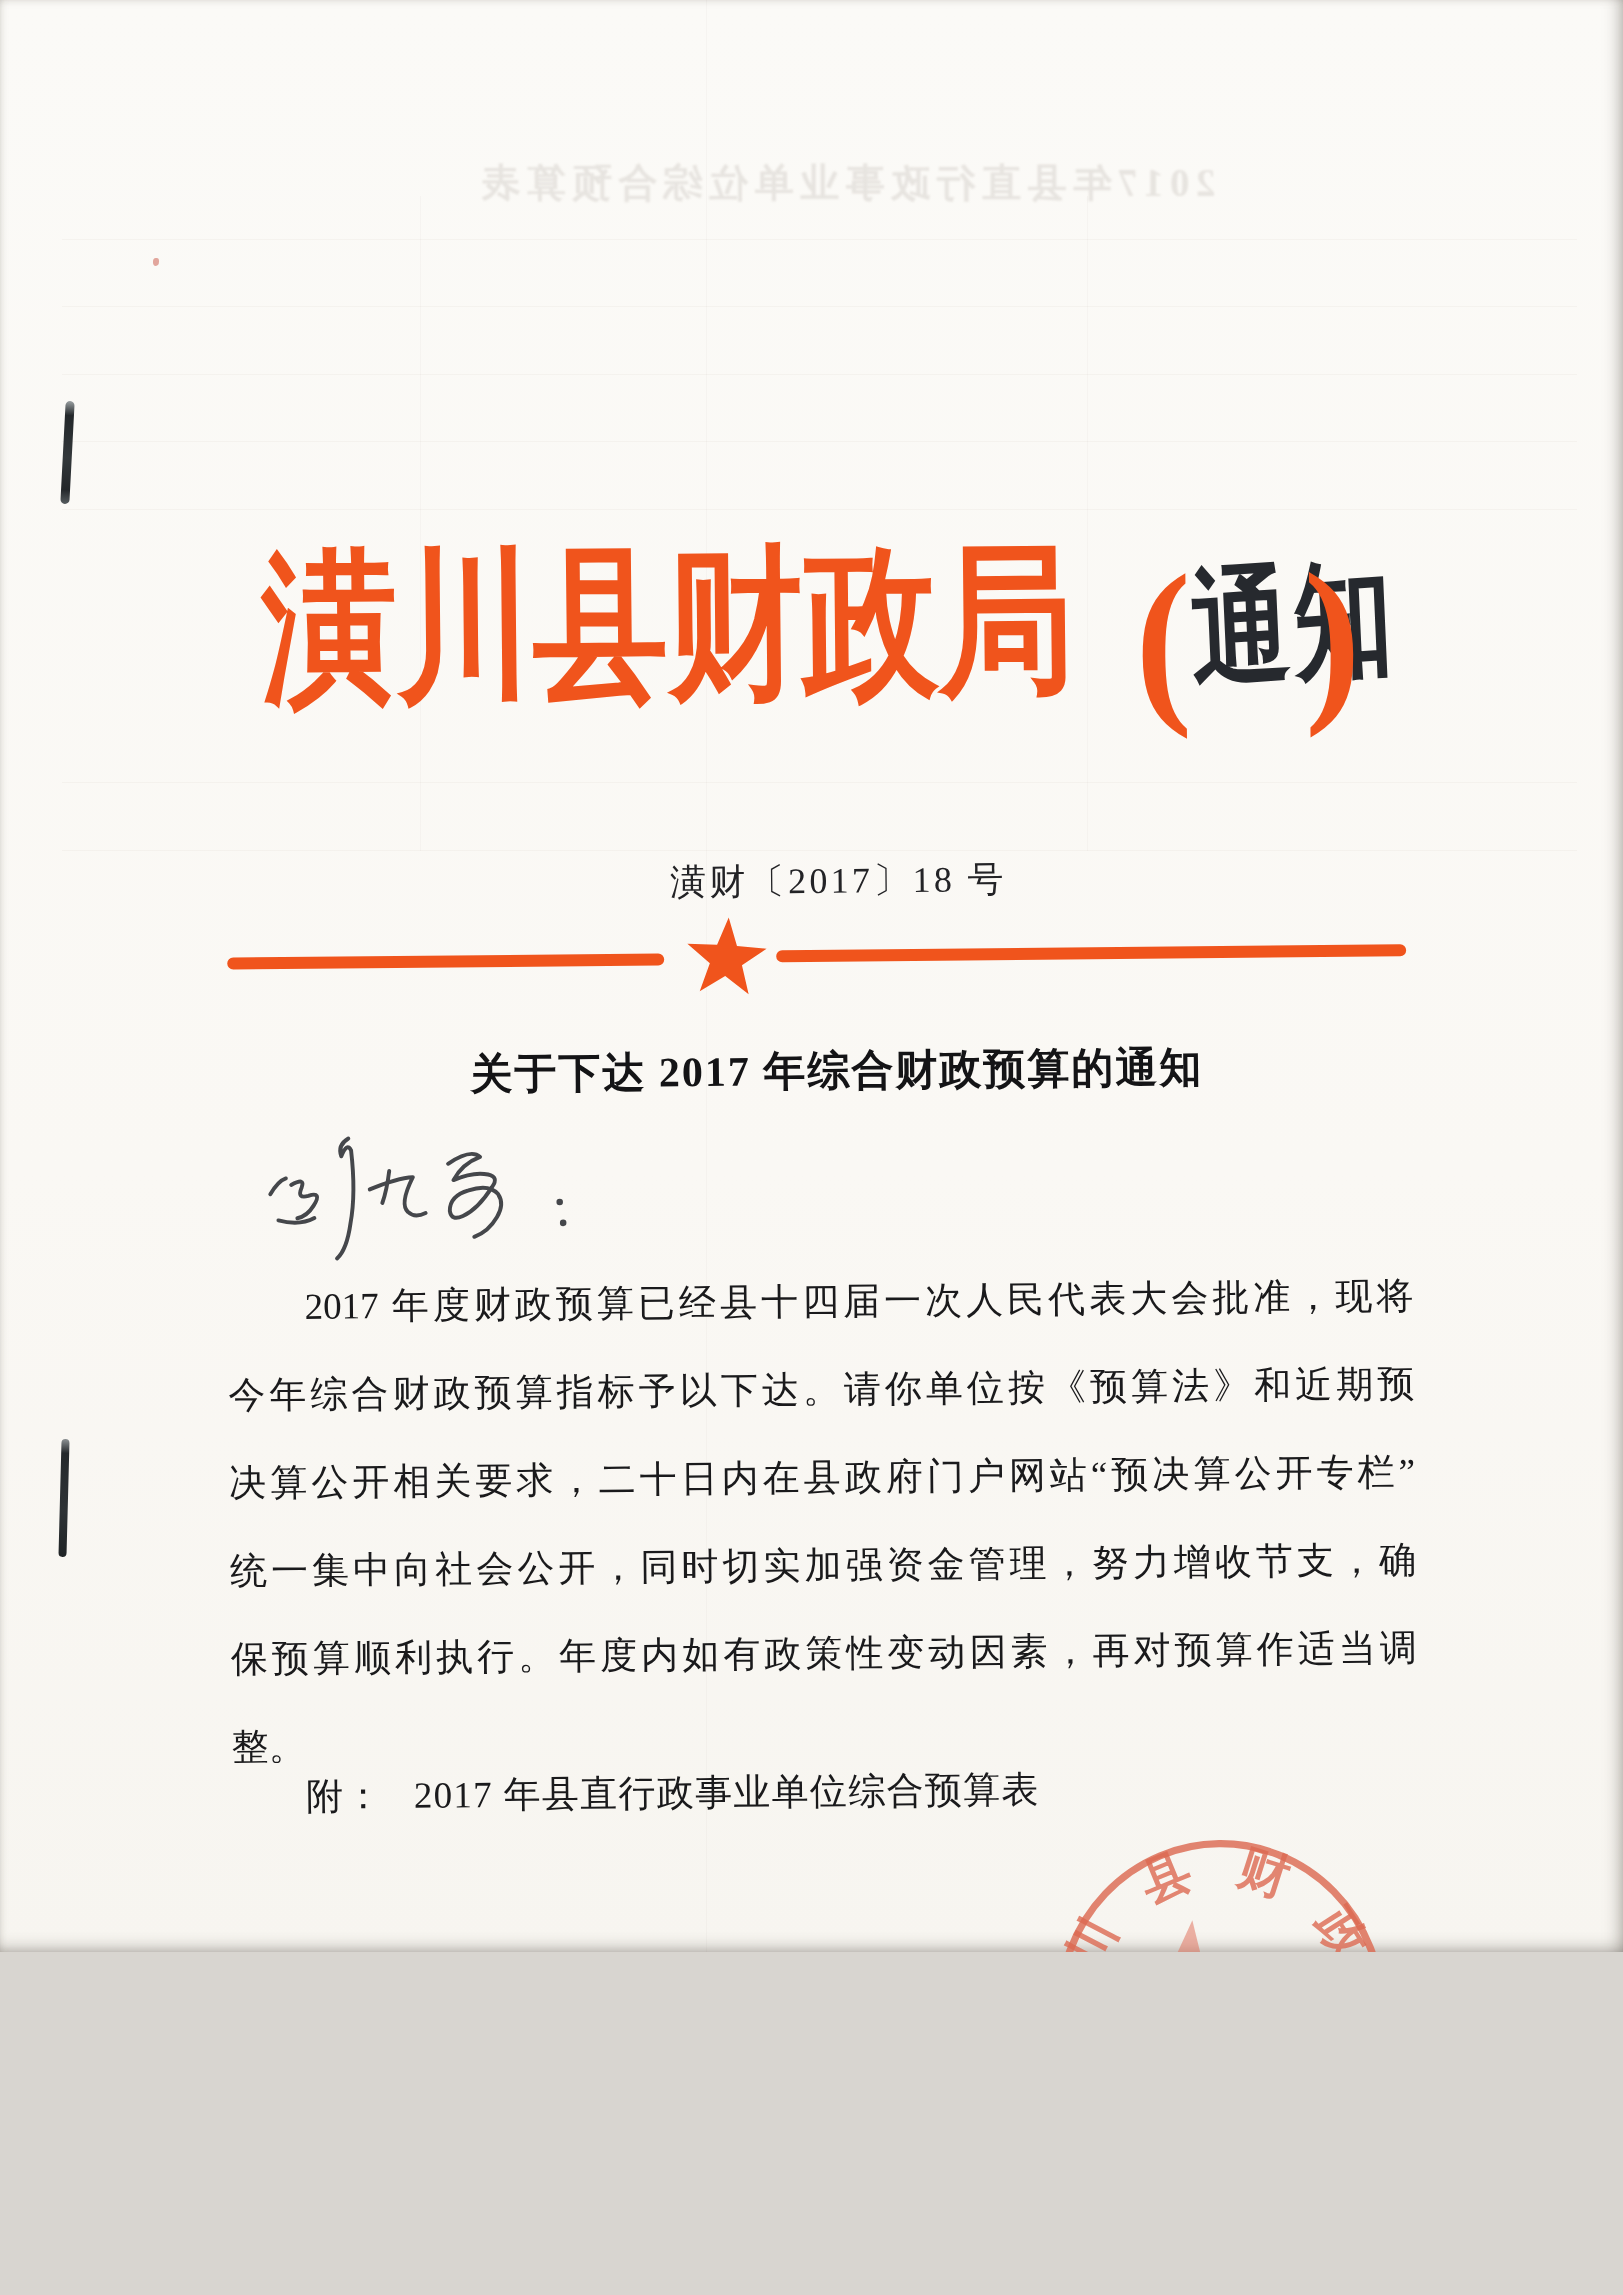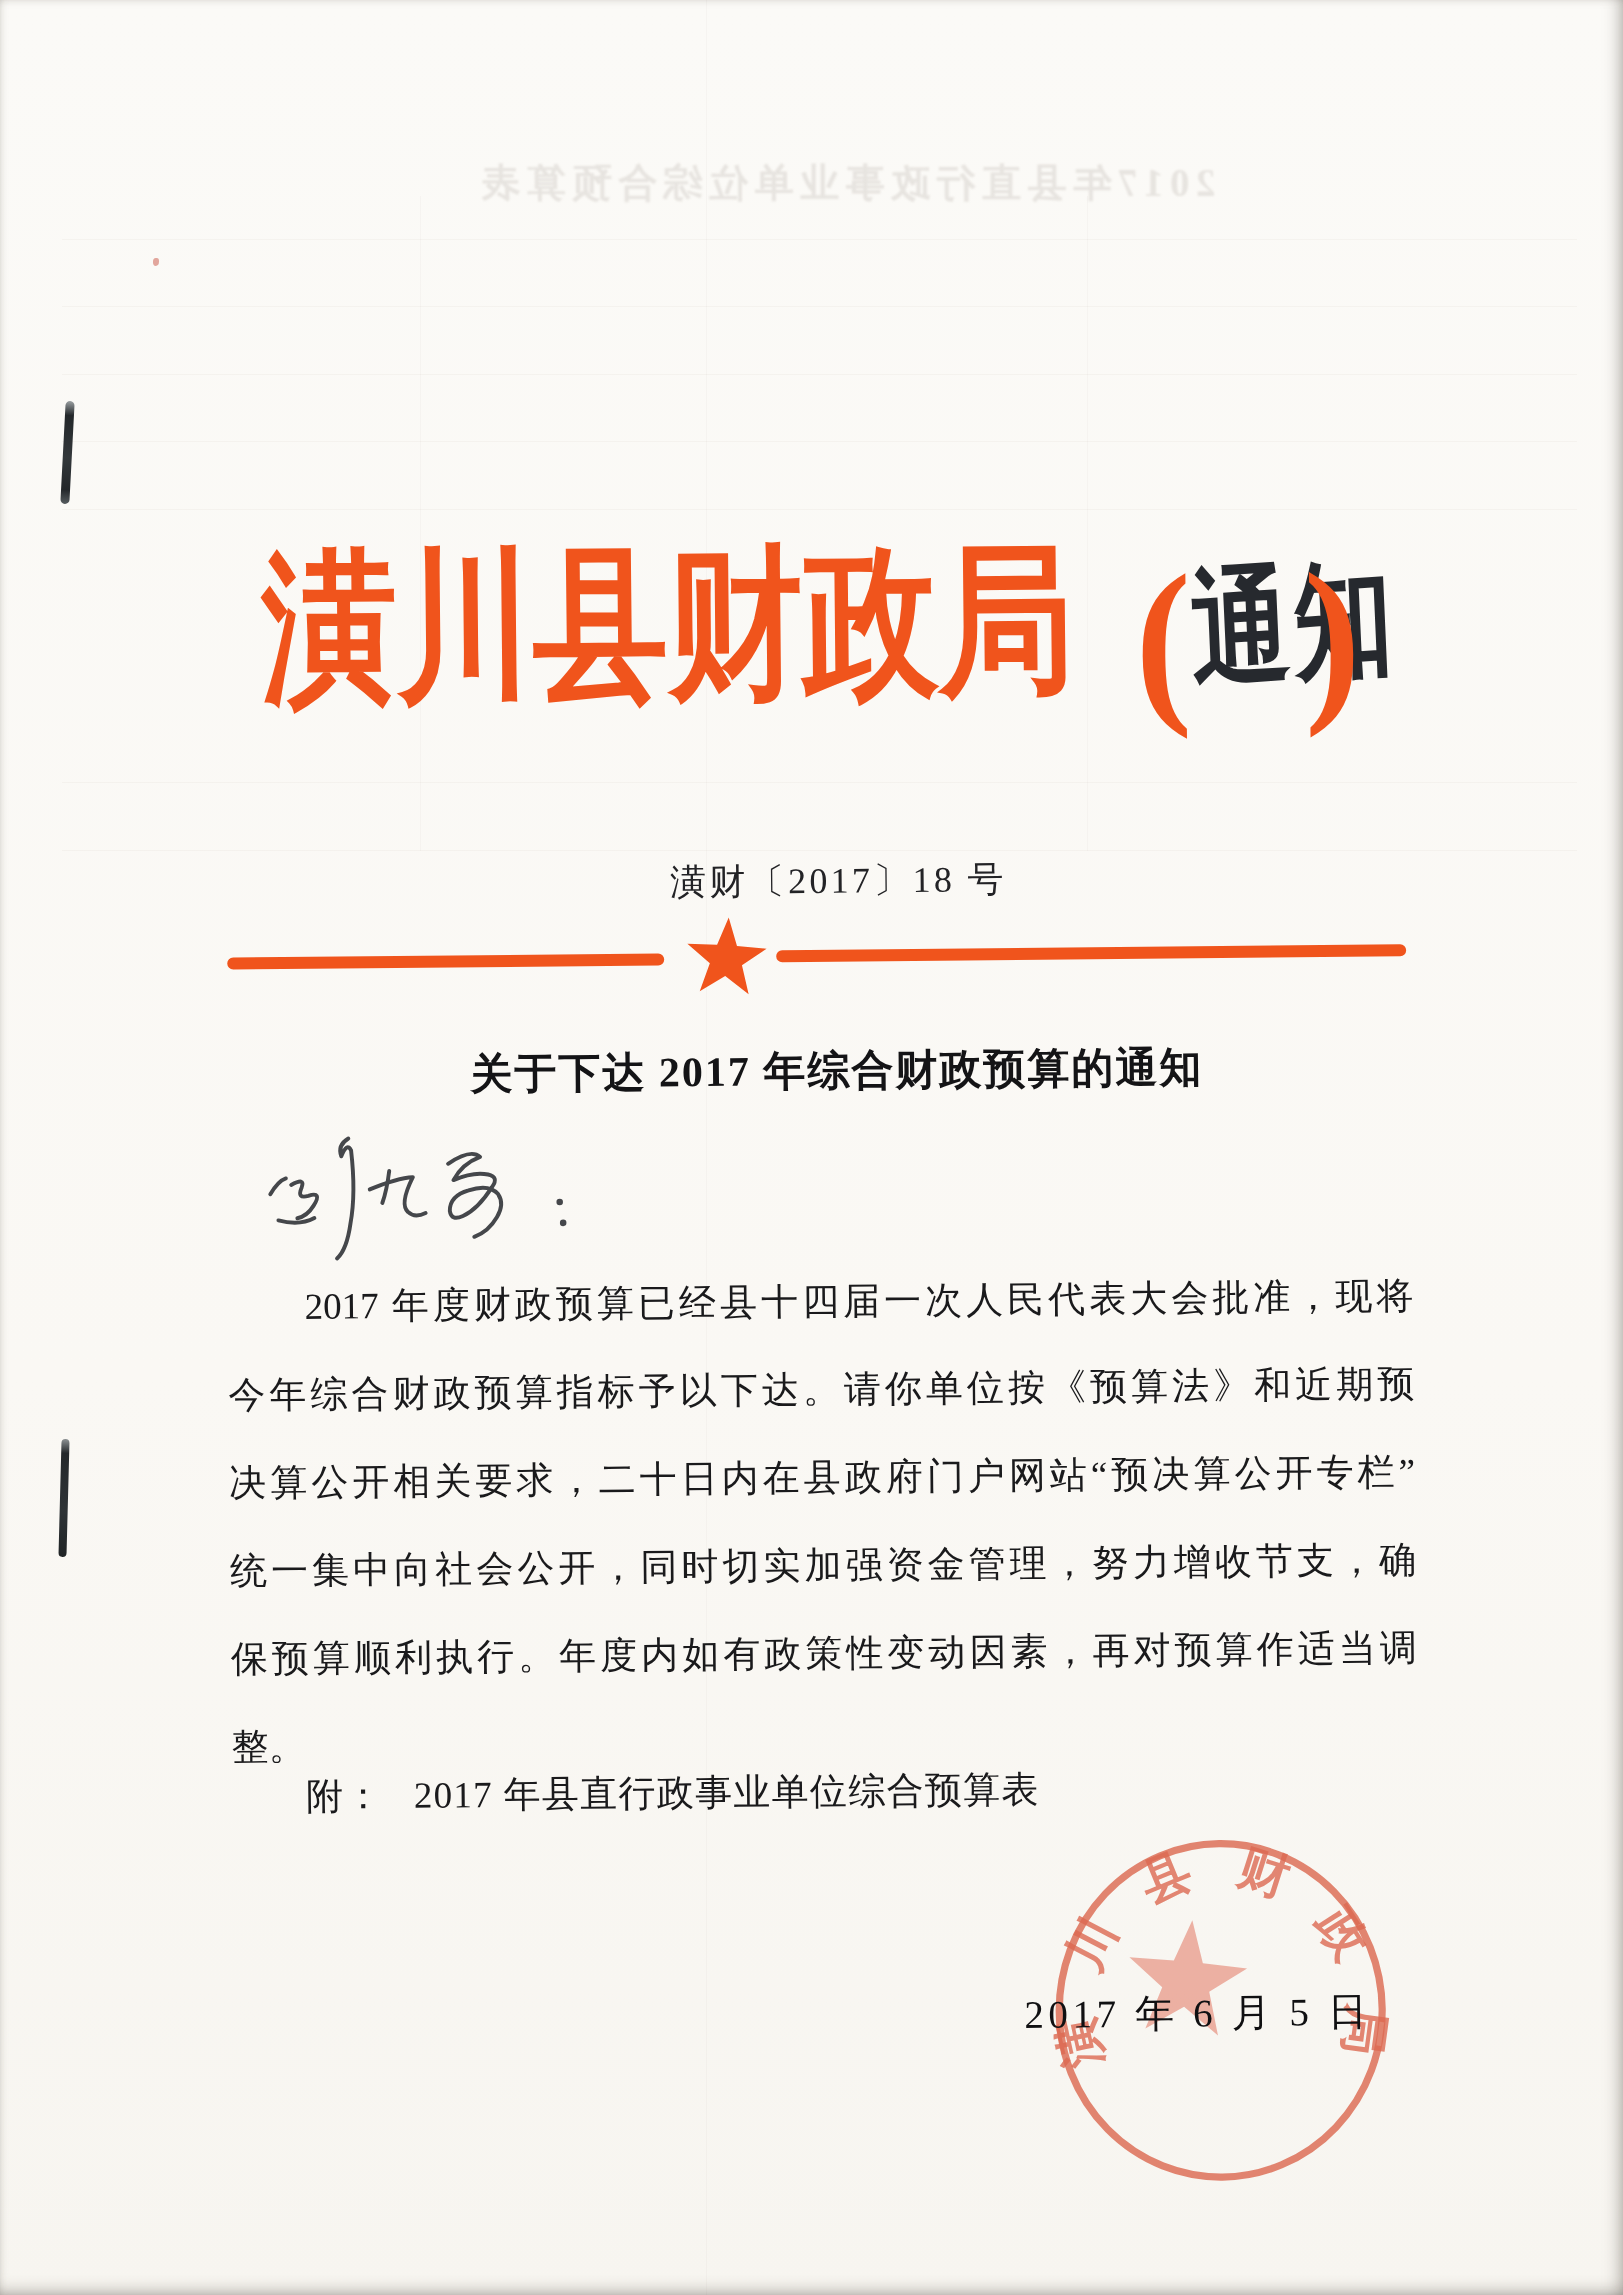--- a/index.html
+++ b/index.html
@@ -1,17 +1,17 @@
 <!DOCTYPE html>
 <html style="font-size:10.5px"><head>
 <meta charset="utf-8">
 <style>
   html,body{margin:0;padding:0;background:#d8d5d0;}
   .page{
-    position:relative; width:1623px; height:2295px; overflow:hidden;
+    position:relative; width:1623px; height:1952px; overflow:hidden;
     background:
       linear-gradient(180deg, #fbfaf7 0%, #faf8f4 60%, #f7f5f0 100%);
     font-family:"Liberation Serif","DejaVu Serif",serif;
     color:#1b1b1d;
     box-shadow: inset -14.4px 0 17px -11.8px rgba(70,62,55,.38),
                 inset 0 -11.8px 17px -10.5px rgba(60,52,45,.42),
                 inset 3.9px 0 9.2px -6.5px rgba(90,84,76,.25),
                 inset 0 5.2px 10.5px -7.9px rgba(120,112,100,.28);
   }
   .tilt{position:absolute; inset:0; transform:rotate(-0.55deg); transform-origin:812px 1145px;}

